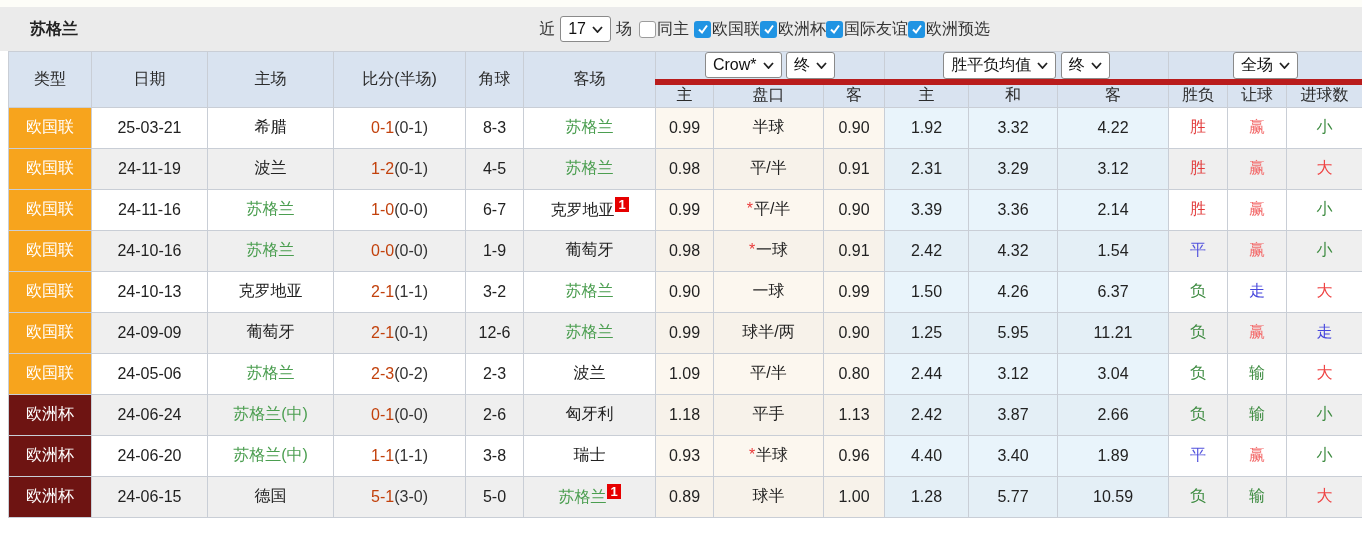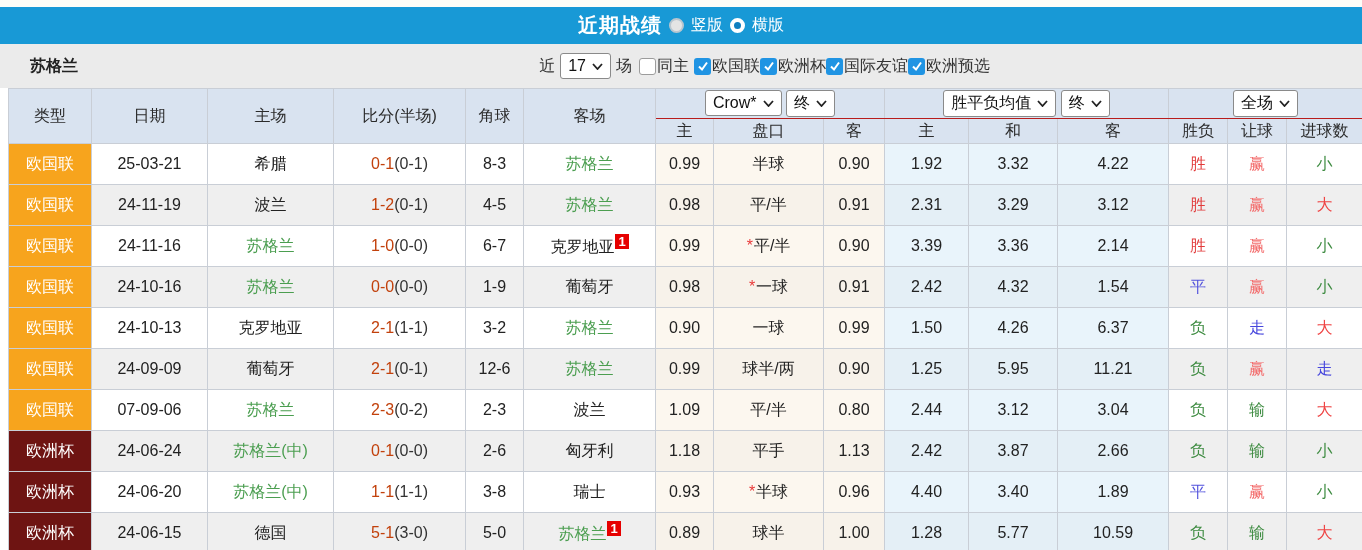--- a/index.html
+++ b/index.html
@@ -36,35 +36,28 @@
   td.crow { background:#fcf7ef;margin-left:40px; }
   tbody tr.even td.crow { background:#f7f2ea; }
   td.avg { background:#e9f4fb; }
   tbody tr.even td.avg { background:#e4eff6; }
   td.c-type { color:#fff; }
   .team-green { color:#4b9e50; }
   .score-main { color:#c2410c; }
   .score-half { color:#333; }
   .star { color:#e93a3a; margin-right:1px; }
   .rank-badge { display:inline-block; background:#e60000; color:#fff; font-size:13px; font-weight:bold; line-height:15px; padding:0 3px; vertical-align:super; margin-left:1px; }
-  .selcell { border-bottom:1px solid #b91c1c; }
+  .selcell { border-bottom:6px solid #b91c1c; }
 </style>
 </head>
 <body>
 
 <div id="app">
   <div class="topstrip"></div>
 
-  <div class="titlebar">
-    <span class="title">近期战绩</span>
-    <span class="radio unchecked"></span>
-    <span class="radio-label">竖版</span>
-    <span class="radio checked"></span>
-    <span class="radio-label">横版</span>
-  </div>
 
   <div class="filterbar">
     <span class="team">苏格兰</span>
     <div class="controls">
       <span>近</span>
       <span class="select" style="min-width:50px">
         <span>17</span>
         <span class="chev">
             <svg viewBox="0 0 11 7">
               <path d="M1 1l4.5 5L10 1" fill="none" stroke="#222" stroke-width="1.8"></path>
@@ -296,21 +289,21 @@
     <td class="crow">0.90</td>
     <td class="avg">1.25</td>
     <td class="avg">5.95</td>
     <td class="avg">11.21</td>
     <td class="stripe" style="color: rgb(61, 139, 64);">负</td>
     <td class="stripe" style="color: rgb(243, 109, 109);">赢</td>
     <td class="stripe" style="color: rgb(71, 71, 221);">走</td>
   </tr>
         <tr>
     <td class="c-type" style="background: rgb(247, 164, 29);">欧国联</td>
-    <td class="stripe">07-09-06</td>
+    <td class="stripe">24-05-06</td>
     <td class="stripe"><span class="team-green">苏格兰</span></td>
     <td class="stripe"><span class="score-main">2-3</span><span class="score-half">(0-2)</span></td>
     <td class="stripe">2-3</td>
     <td class="stripe"><span>波兰</span></td>
     <td class="crow">1.09</td>
     <td class="crow"><span>平/半</span></td>
     <td class="crow">0.80</td>
     <td class="avg">2.44</td>
     <td class="avg">3.12</td>
     <td class="avg">3.04</td>

